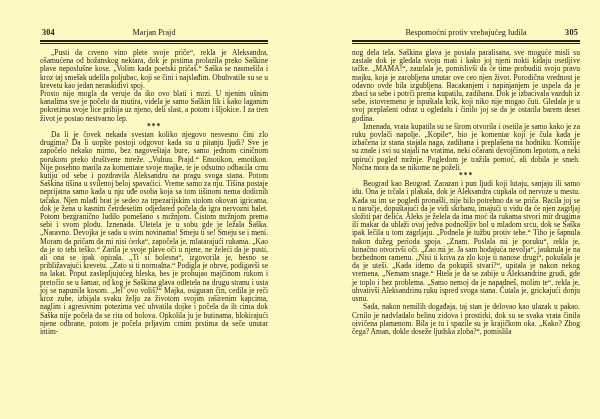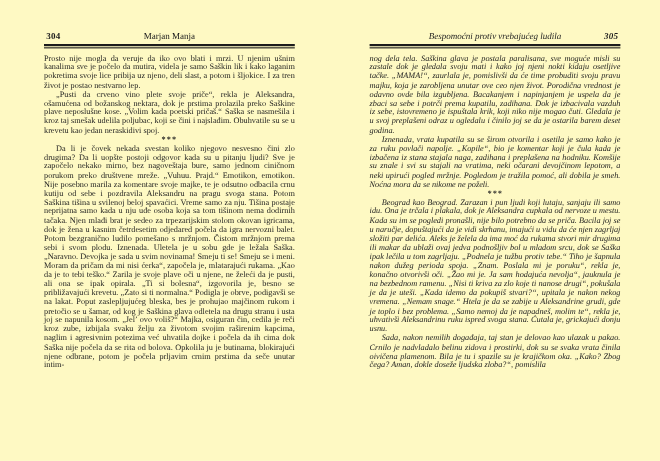--- a/index.html
+++ b/index.html
@@ -17,21 +17,21 @@
     background: #fef9c3;
     font-family: "Liberation Serif", serif;
     color: #1c1c1c;
   }
   .page {
     position: absolute;
     top: 27px;
     width: 228px;
   }
   .page.left  { left: 40px; }
-  .page.right { left: 336px; font-style: italic; }
+  .page.right { left: 352px; }
   .page-header {
     position: relative;
     height: 11px;
     font-size: 8.2px;
     line-height: 11px;
   }
   .pagenum {
     position: absolute;
     top: 0;
     font-weight: bold;
@@ -72,26 +72,26 @@
   }
 </style>
 </head>
 <body>
 
 <div class="spread">
 
   <div class="page left">
     <div class="page-header">
       <span class="pagenum pos-left">304</span>
-      <span class="running-header">Marjan Manja</span>
+      <span class="running-header">Marjan Prajd</span>
     </div>
     <div class="double-rule"></div>
     <div class="page-body">
+        <p class="para indent">„Pusti da crveno vino plete svoje priče“, rekla je Aleksandra, ošamućena od božanskog nektara, dok je prstima prolazila preko Saškine plave neposlušne kose. „Volim kada poetski pričaš.“ Saška se nasmešila i kroz taj smešak udelila poljubac, koji se čini i najslađim. Obuhvatile su se u krevetu kao jedan neraskidivi spoj.</p>
         <p class="para">Prosto nije mogla da veruje da iko ovo blati i mrzi. U njenim ušnim kanalima sve je počelo da mutira, videla je samo Saškin lik i kako laganim pokretima svoje lice pribija uz njeno, deli slast, a potom i šljokice. I za tren život je postao nestvarno lep.</p>
-        <p class="para indent">„Pusti da crveno vino plete svoje priče“, rekla je Aleksandra, ošamućena od božanskog nektara, dok je prstima prolazila preko Saškine plave neposlušne kose. „Volim kada poetski pričaš.“ Saška se nasmešila i kroz taj smešak udelila poljubac, koji se čini i najslađim. Obuhvatile su se u krevetu kao jedan neraskidivi spoj.</p>
         <div class="separator">***</div>
         <p class="para indent">Da li je čovek nekada svestan koliko njegovo nesvesno čini zlo drugima? Da li uopšte postoji odgovor kada su u pitanju ljudi? Sve je započelo nekako mirno, bez nagoveštaja bure, samo jednom ciničnom porukom preko društvene mreže. „Vuhuu. Prajd.“ Emotikon, emotikon. Nije posebno marila za komentare svoje majke, te je odsutno odbacila crnu kutiju od sebe i pozdravila Aleksandru na pragu svoga stana. Potom Saškina tišina u svilenoj beloj spavaćici. Vreme samo za nju. Tišina postaje neprijatna samo kada u nju uđe osoba koja sa tom tišinom nema dodirnih tačaka. Njen mlađi brat je sedeo za trpezarijskim stolom okovan igricama, dok je žena u kasnim četrdesetim odjedared počela da igra nervozni balet. Potom bezgranično ludilo pomešano s mržnjom. Čistom mržnjom prema sebi i svom plodu. Iznenada. Uletela je u sobu gde je ležala Saška. „Naravno. Devojka je sada u svim novinama! Smeju ti se! Smeju se i meni. Moram da pričam da mi nisi ćerka“, započela je, mlatarajući rukama. „Kao da je to tebi teško.“ Zarila je svoje plave oči u njene, ne želeći da je pusti, ali ona se ipak opirala. „Ti si bolesna“, izgovorila je, besno se približavajući krevetu. „Zato si ti normalna.“ Podigla je obrve, podigavši se na lakat. Poput zaslepljujućeg bleska, bes je prohujao majčinom rukom i pretočio se u šamar, od kog je Saškina glava odletela na drugu stranu i usta joj se napunila kosom. „Jel’ ovo voliš?“ Majka, osiguran čin, cedila je reči kroz zube, izbijala svaku želju za životom svojim raširenim kapcima, naglim i agresivnim potezima već uhvatila dojke i počela da ih cima dok Saška nije počela da se rita od bolova. Opkolila ju je butinama, blokirajući njene odbrane, potom je počela prljavim crnim prstima da seče unutar intim-</p>
       </div>
   </div>
 
   <div class="page right">
     <div class="page-header">
       <span class="running-header">Bespomoćni protiv vrebajućeg ludila</span>
       <span class="pagenum pos-right">305</span>
     </div>

